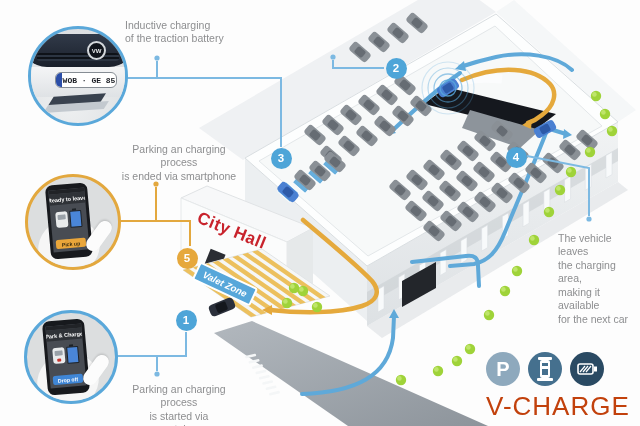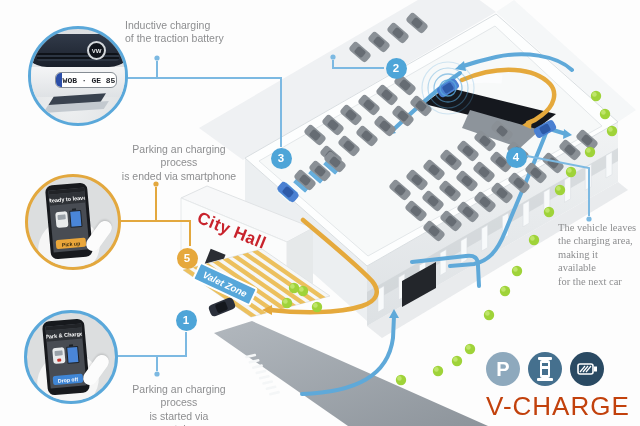--- a/index.html
+++ b/index.html
@@ -345,21 +345,21 @@
     </div>
     <div class="thumb"></div>
   </div>
 
   <div class="callout" style="left:125px;top:19px;width:112px;">Inductive charging
 of the traction battery</div>
   <div class="callout" style="left:121px;top:143px;width:116px;text-align:center;">Parking an charging process
 is ended via smartphone</div>
   <div class="callout" style="left:121px;top:383px;width:116px;text-align:center;">Parking an charging process
 is started via smartphone</div>
-  <div class="callout" style="left:558px;top:221px;width:80px;font-family:Liberation Serif, serif;">The vehicle leaves
+  <div class="callout" style="left:558px;top:232px;width:80px;">The vehicle leaves
 the charging area,
 making it available
 for the next car</div>
 
   <div class="badge" style="left:175.5px;top:309.5px;">1</div>
   <div class="badge" style="left:385.5px;top:57.5px;">2</div>
   <div class="badge" style="left:270.5px;top:147.5px;">3</div>
   <div class="badge" style="left:505.5px;top:146.5px;">4</div>
   <div class="badge orange" style="left:176.5px;top:247.5px;">5</div>
 

